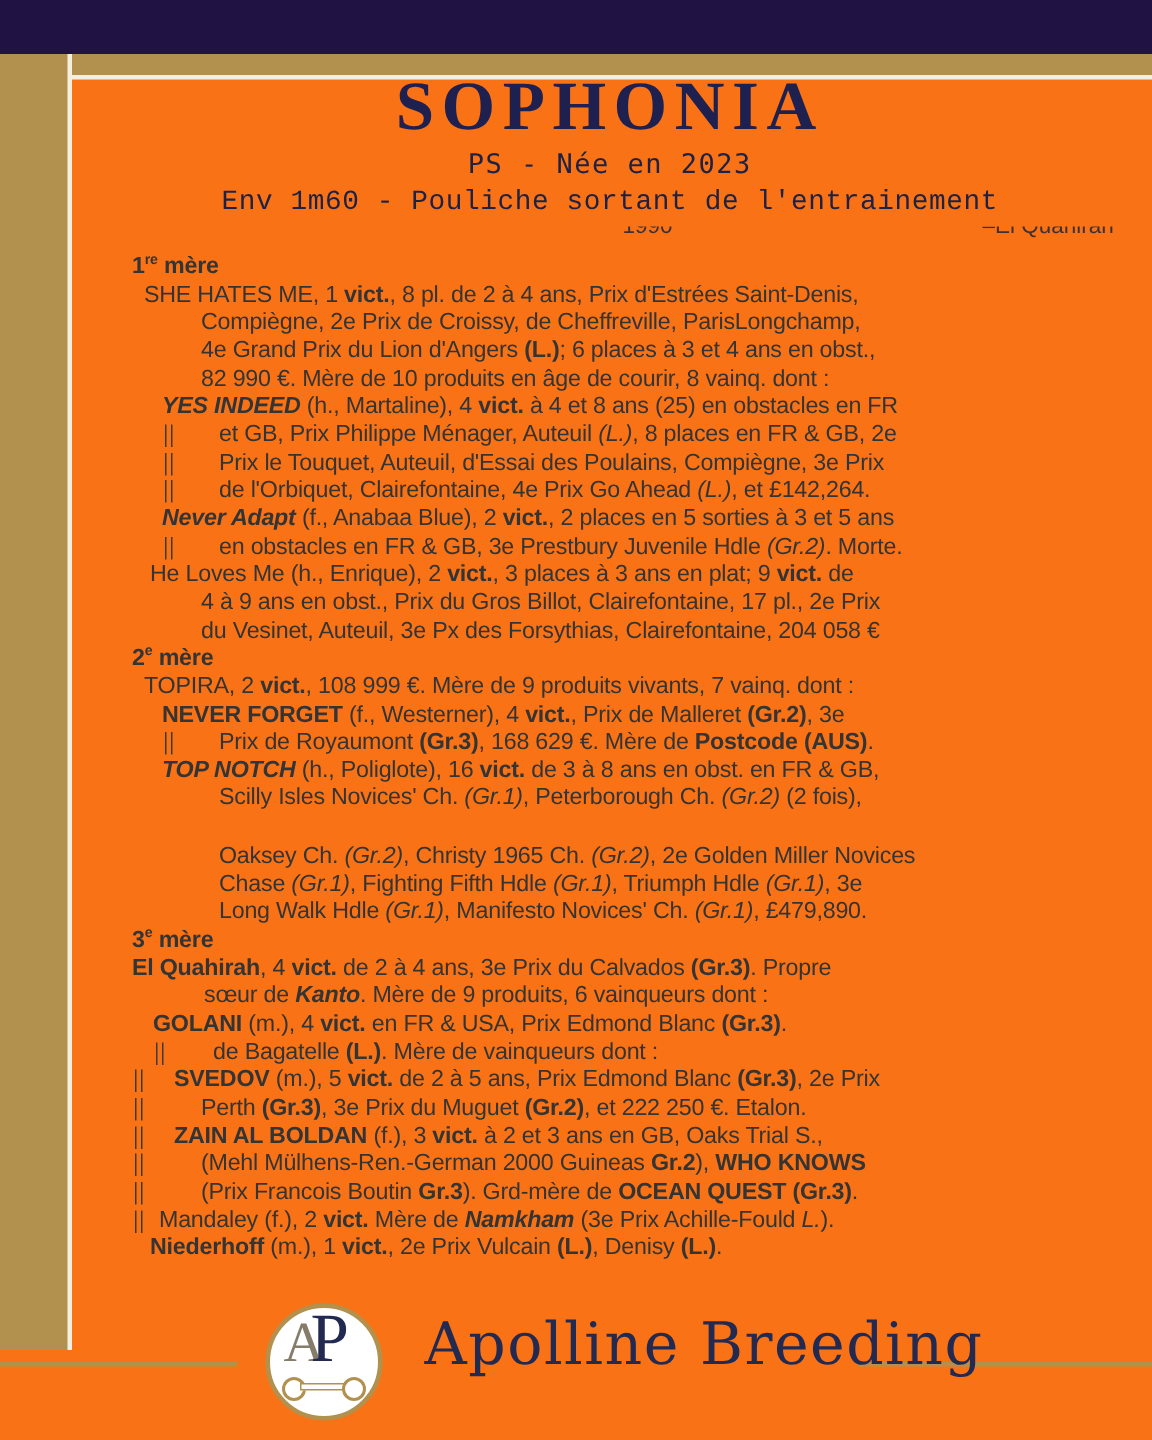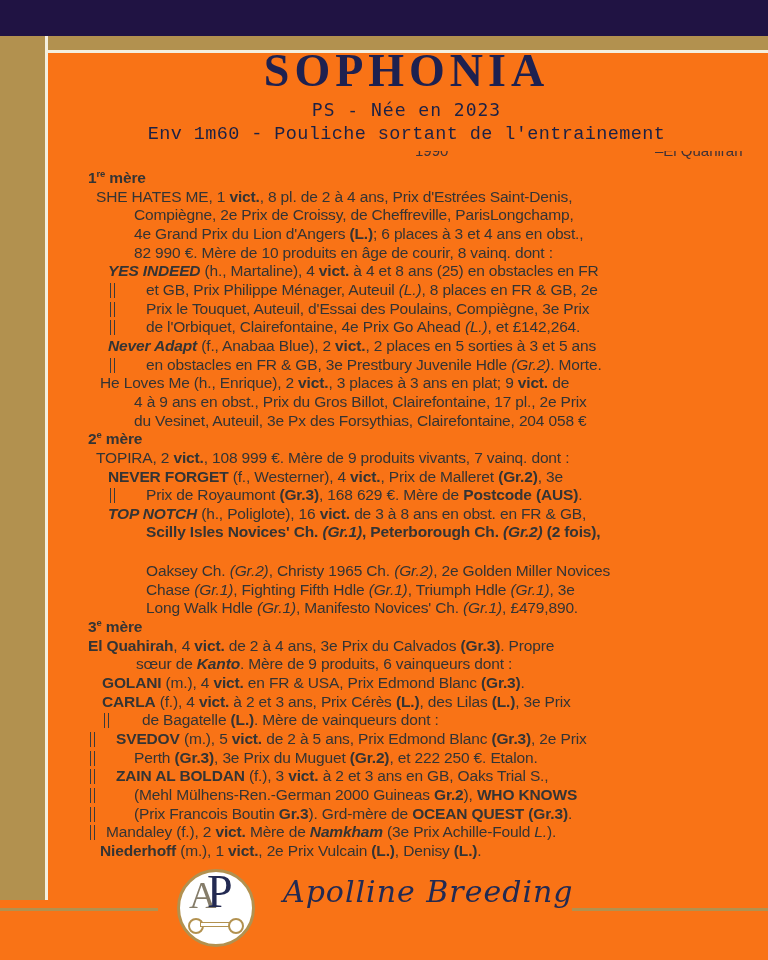--- a/index.html
+++ b/index.html
@@ -47,21 +47,21 @@
           font-size:38px;line-height:1;color:#857d6a;}
   .mono-p{position:absolute;left:27px;top:-3px;font-family:"Liberation Serif",serif;
           font-size:46px;line-height:1;color:#232a52;}
   .bit-circle-l{position:absolute;left:8px;top:46px;width:12px;height:12px;
                 border:2px solid #b2914f;border-radius:50%;background:#fff;}
   .bit-circle-r{position:absolute;left:48px;top:46px;width:12px;height:12px;
                 border:2px solid #b2914f;border-radius:50%;background:#fff;}
   .bit-bar{position:absolute;left:20px;top:49.5px;width:28px;height:3px;
            border:1.4px solid #b2914f;background:#fff;}
   .brand{position:absolute;left:283px;top:874px;font-family:"DejaVu Serif",serif;
-         font-style:italic;font-size:30px;letter-spacing:1px;color:#232a52;white-space:nowrap;}
+         font-size:39px;letter-spacing:1px;color:#232a52;white-space:nowrap;}
 </style>
 </head>
 <body>
 
 <div class="page">
 
   <div class="band-navy"></div>
   <div class="band-gold"></div>
   <div class="bar-gold-left"></div>
 
@@ -87,29 +87,28 @@
       <div class="pl" style="padding-left: 20px;"><span class="b i">Never Adapt</span><span> (f., Anabaa Blue), 2 </span><span class="b">vict.</span><span>, 2 places en 5 sorties à 3 et 5 ans</span></div>
       <div class="pl" style="padding-left: 58px;"><span class="dbar" style="left: 22px;"></span><span>en obstacles en FR &amp; GB, 3e Prestbury Juvenile Hdle </span><span class="i">(Gr.2)</span><span>. Morte.</span></div>
       <div class="pl" style="padding-left: 12px;"><span>He Loves Me (h., Enrique), 2 </span><span class="b">vict.</span><span>, 3 places à 3 ans en plat; 9 </span><span class="b">vict.</span><span> de</span></div>
       <div class="pl" style="padding-left: 46px;"><span>4 à 9 ans en obst., Prix du Gros Billot, Clairefontaine, 17 pl., 2e Prix</span></div>
       <div class="pl" style="padding-left: 46px;"><span>du Vesinet, Auteuil, 3e Px des Forsythias, Clairefontaine, 204 058 €</span></div>
       <div class="ph"><span>2</span><sup>e</sup><span> mère</span></div>
       <div class="pl" style="padding-left: 8px;"><span>TOPIRA, 2 </span><span class="b">vict.</span><span>, 108 999 €. Mère de 9 produits vivants, 7 vainq. dont :</span></div>
       <div class="pl" style="padding-left: 20px;"><span class="b">NEVER FORGET</span><span> (f., Westerner), 4 </span><span class="b">vict.</span><span>, Prix de Malleret </span><span class="b">(Gr.2)</span><span>, 3e</span></div>
       <div class="pl" style="padding-left: 58px;"><span class="dbar" style="left: 22px;"></span><span>Prix de Royaumont </span><span class="b">(Gr.3)</span><span>, 168 629 €. Mère de </span><span class="b">Postcode (AUS)</span><span>.</span></div>
       <div class="pl" style="padding-left: 20px;"><span class="b i">TOP NOTCH</span><span> (h., Poliglote), 16 </span><span class="b">vict.</span><span> de 3 à 8 ans en obst. en FR &amp; GB,</span></div>
-      <div class="pl" style="padding-left: 58px; font-weight: bold;"><span>Scilly Isles Novices' Ch. </span><span class="i">(Gr.1)</span><span>, Peterborough Ch. </span><span class="i">(Gr.2)</span><span> (2 fois),</span></div>
+      <div class="pl" style="padding-left: 58px;"><span>Scilly Isles Novices' Ch. </span><span class="i">(Gr.1)</span><span>, Peterborough Ch. </span><span class="i">(Gr.2)</span><span> (2 fois),</span></div>
       <div class="pl" style="padding-left: 58px; margin-top: 20px;"><span>Oaksey Ch. </span><span class="i">(Gr.2)</span><span>, Christy 1965 Ch. </span><span class="i">(Gr.2)</span><span>, 2e Golden Miller Novices</span></div>
       <div class="pl" style="padding-left: 58px;"><span>Chase </span><span class="i">(Gr.1)</span><span>, Fighting Fifth Hdle </span><span class="i">(Gr.1)</span><span>, Triumph Hdle </span><span class="i">(Gr.1)</span><span>, 3e</span></div>
       <div class="pl" style="padding-left: 58px;"><span>Long Walk Hdle </span><span class="i">(Gr.1)</span><span>, Manifesto Novices' Ch. </span><span class="i">(Gr.1)</span><span>, £479,890.</span></div>
       <div class="ph"><span>3</span><sup>e</sup><span> mère</span></div>
       <div class="pl" style="padding-left: 0px;"><span class="b">El Quahirah</span><span>, 4 </span><span class="b">vict.</span><span> de 2 à 4 ans, 3e Prix du Calvados </span><span class="b">(Gr.3)</span><span>. Propre</span></div>
       <div class="pl" style="padding-left: 48px;"><span>sœur de </span><span class="b i">Kanto</span><span>. Mère de 9 produits, 6 vainqueurs dont :</span></div>
       <div class="pl" style="padding-left: 14px;"><span class="b">GOLANI</span><span> (m.), 4 </span><span class="b">vict.</span><span> en FR &amp; USA, Prix Edmond Blanc </span><span class="b">(Gr.3)</span><span>.</span></div>
-      <div class="pl" style="padding-left: 14px;"><span class="b">CARLA</span><span> (f.), 4 </span><span class="b">vict.</span><span> à 2 et 3 ans, Prix Cérès </span><span class="b">(L.)</span><span>, des Lilas </span><span class="b">(L.)</span><span>, 3e Prix</span></div>
       <div class="pl" style="padding-left: 54px;"><span class="dbar" style="left: 16px;"></span><span>de Bagatelle </span><span class="b">(L.)</span><span>. Mère de vainqueurs dont :</span></div>
       <div class="pl" style="padding-left: 28px;"><span class="dbar" style="left: 2px;"></span><span class="b">SVEDOV</span><span> (m.), 5 </span><span class="b">vict.</span><span> de 2 à 5 ans, Prix Edmond Blanc </span><span class="b">(Gr.3)</span><span>, 2e Prix</span></div>
       <div class="pl" style="padding-left: 46px;"><span class="dbar" style="left: 2px;"></span><span>Perth </span><span class="b">(Gr.3)</span><span>, 3e Prix du Muguet </span><span class="b">(Gr.2)</span><span>, et 222 250 €. Etalon.</span></div>
       <div class="pl" style="padding-left: 28px;"><span class="dbar" style="left: 2px;"></span><span class="b">ZAIN AL BOLDAN</span><span> (f.), 3 </span><span class="b">vict.</span><span> à 2 et 3 ans en GB, Oaks Trial S.,</span></div>
       <div class="pl" style="padding-left: 46px;"><span class="dbar" style="left: 2px;"></span><span>(Mehl Mülhens-Ren.-German 2000 Guineas </span><span class="b">Gr.2</span><span>), </span><span class="b">WHO KNOWS</span></div>
       <div class="pl" style="padding-left: 46px;"><span class="dbar" style="left: 2px;"></span><span>(Prix Francois Boutin </span><span class="b">Gr.3</span><span>). Grd-mère de </span><span class="b">OCEAN QUEST (Gr.3)</span><span>.</span></div>
       <div class="pl" style="padding-left: 18px;"><span class="dbar" style="left: 2px;"></span><span>Mandaley (f.), 2 </span><span class="b">vict.</span><span> Mère de </span><span class="b i">Namkham</span><span> (3e Prix Achille-Fould </span><span class="i">L.</span><span>).</span></div>
       <div class="pl" style="padding-left: 12px;"><span class="b">Niederhoff</span><span> (m.), 1 </span><span class="b">vict.</span><span>, 2e Prix Vulcain </span><span class="b">(L.)</span><span>, Denisy </span><span class="b">(L.)</span><span>.</span></div>
     </div>
 

